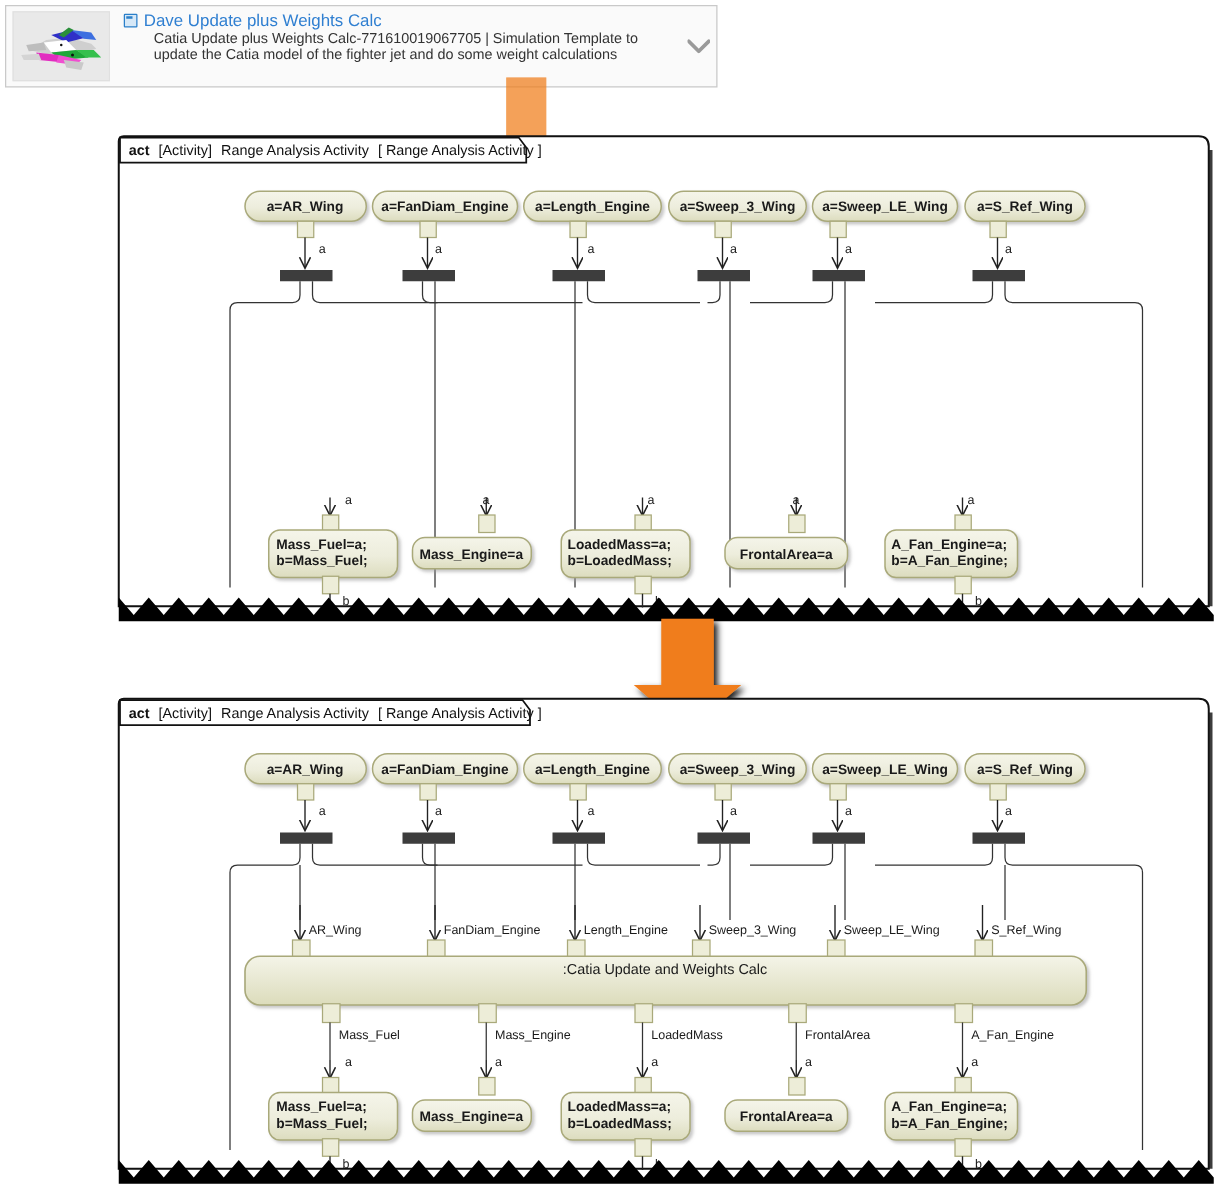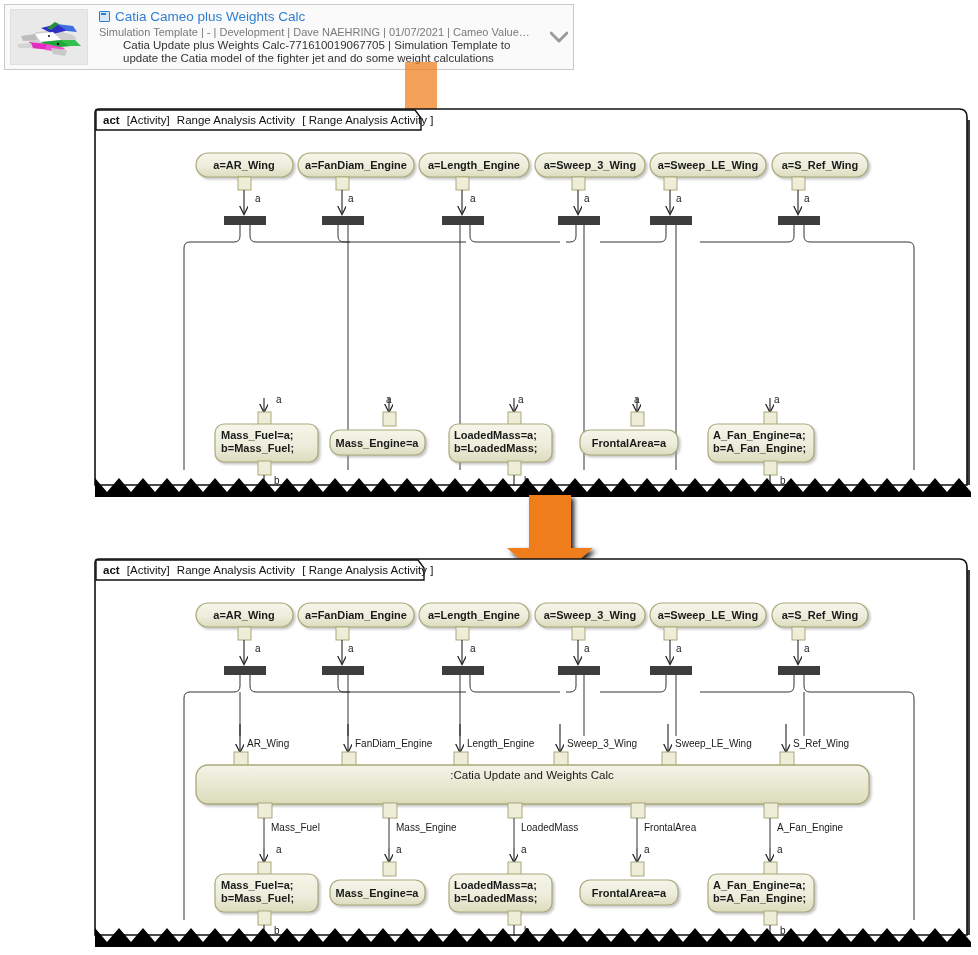--- a/index.html
+++ b/index.html
@@ -74,23 +74,22 @@
       <polygon points="6,34 20,33 22,38 8,38" fill="#d4d4d4"></polygon>
       <polygon points="40,38 56,40 54,46 42,44" fill="#c9c9c9"></polygon>
       <polygon points="36,18 44,12 48,14 40,20" fill="#2a8f3a"></polygon>
       <circle cx="47" cy="34" r="1.2" fill="#111"></circle>
       <circle cx="38" cy="26" r="1" fill="#111"></circle>
     </svg>
   </div>
   <div class="card-body">
     <div class="card-titlerow">
       <span class="doc-icon"></span>
-      <span class="card-title">Catia Cameo plus Weights Calc</span>
+      <span class="card-title">Dave Update plus Weights Calc</span>
     </div>
-    <div class="card-meta">Simulation Template | - | Development | Dave NAEHRING | 01/07/2021 | Cameo Value…</div>
     <div class="card-desc">Catia Update plus Weights Calc-771610019067705 | Simulation Template to update the Catia model of the fighter jet and do some weight calculations</div>
   </div>
   <div class="chevron">
     <svg width="18" height="12" viewBox="0 0 18 12">
       <path d="M1 2 L9 10 L17 2" stroke="#9a9a9a" stroke-width="3" fill="none" stroke-linecap="round" stroke-linejoin="round"></path>
     </svg>
   </div>
 </div>
 
 <svg id="canvas" viewBox="0 0 978 955">

